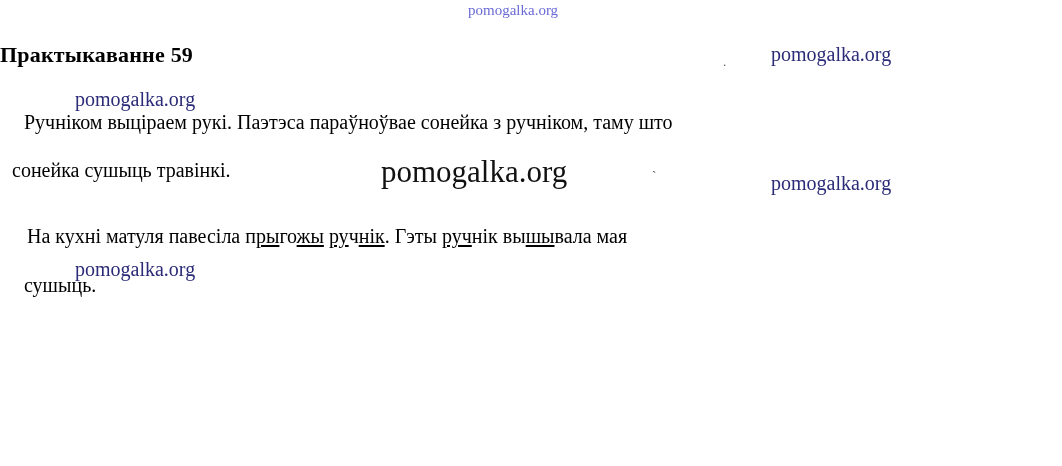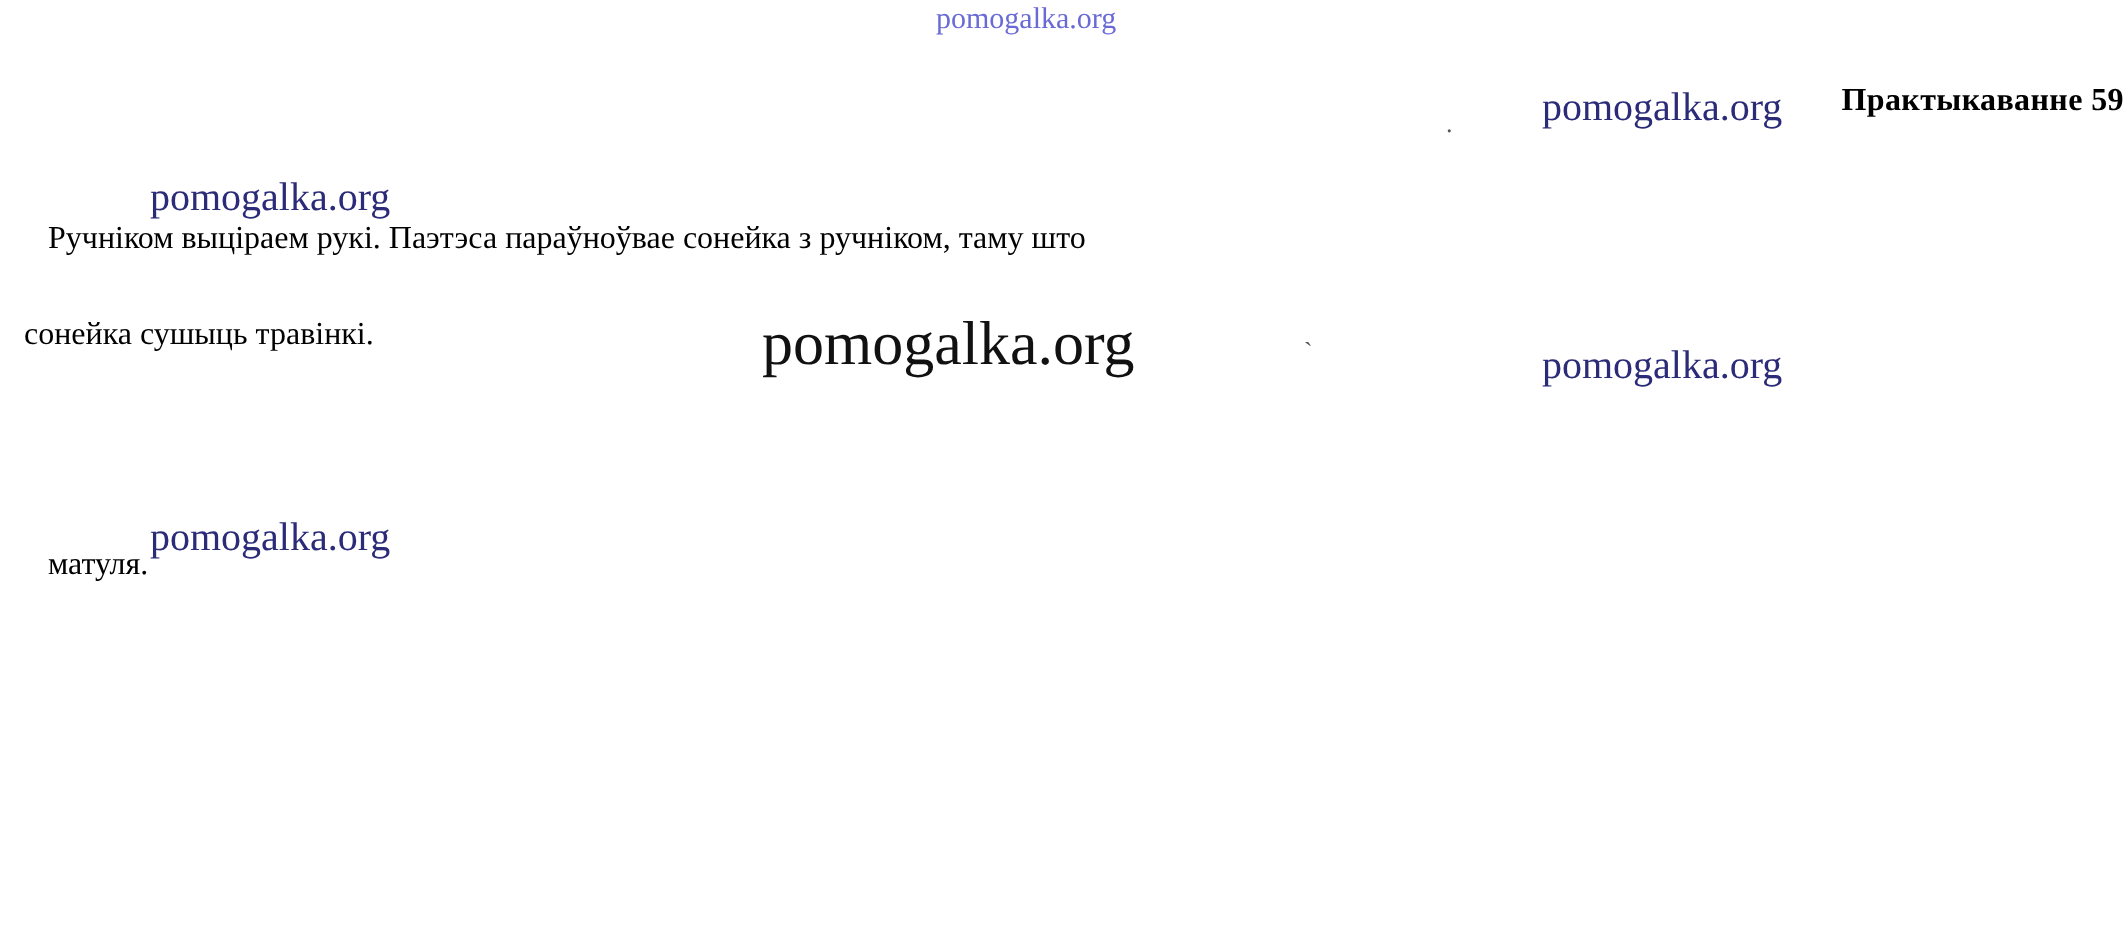--- a/index.html
+++ b/index.html
@@ -65,36 +65,36 @@
     font-size: 20px;
     color: #2b2b78;
   }
 
   
   .doc-title {
     position: absolute;
     left: 0;
     top: 42px;
     width: 1062px;
-    text-align: right;
-    font-size: 16px;
+    text-align: left;
+    font-size: 22px;
     font-weight: bold;
     letter-spacing: 0.2px;
   }
   .tiny-mark {
     position: absolute;
     font-size: 13px;
     color: #555555;
   }
   .tm-1 { left: 723px; top: 54px; }
   .tm-2 { left: 652px; top: 168px; }
 
   .para {
     position: absolute;
-    font-size: 16px;
+    font-size: 20px;
     line-height: 1.0;
     white-space: nowrap;
     text-align: center;
   }
   .p1-l1 { left: 24px; top: 112px; }
   .p1-l2 { left: 12px; top: 160px; }
   .p2-l1 { left: 27px; top: 226px; }
   .p2-l2 { left: 24px; top: 275px; }
 
   .u { text-decoration: underline; text-underline-offset: 2px; }
@@ -117,18 +117,19 @@
   <div class="para p1-l1">Ручніком выціраем рукі. Паэтэса параўноўвае сонейка з ручніком, таму што</div>
 
   <div class="para p1-l2">сонейка сушыць травінкі.</div>
 
   <div class="wm wm-center">pomogalka.org</div>
 
   <div class="tiny-mark tm-2">`</div>
 
   <div class="wm wm-r2">pomogalka.org</div>
 
+  <div class="para p2-l1"><span>На кухні матуля павесіла п</span><span class="u">ры</span><span>го</span><span class="u">жы</span><span> </span><span class="u">ру</span><span>ч</span><span class="u">нік</span><span>. Гэты </span><span class="u">руч</span><span>нік вы</span><span class="u">шы</span><span>вала мая</span></div>
 
   <div class="wm wm-l2">pomogalka.org</div>
 
-  <div class="para p2-l2">матуля.</div>
+  <div class="para p2-l2">сушыць.</div>
 
 </div>
 
 </body></html>

